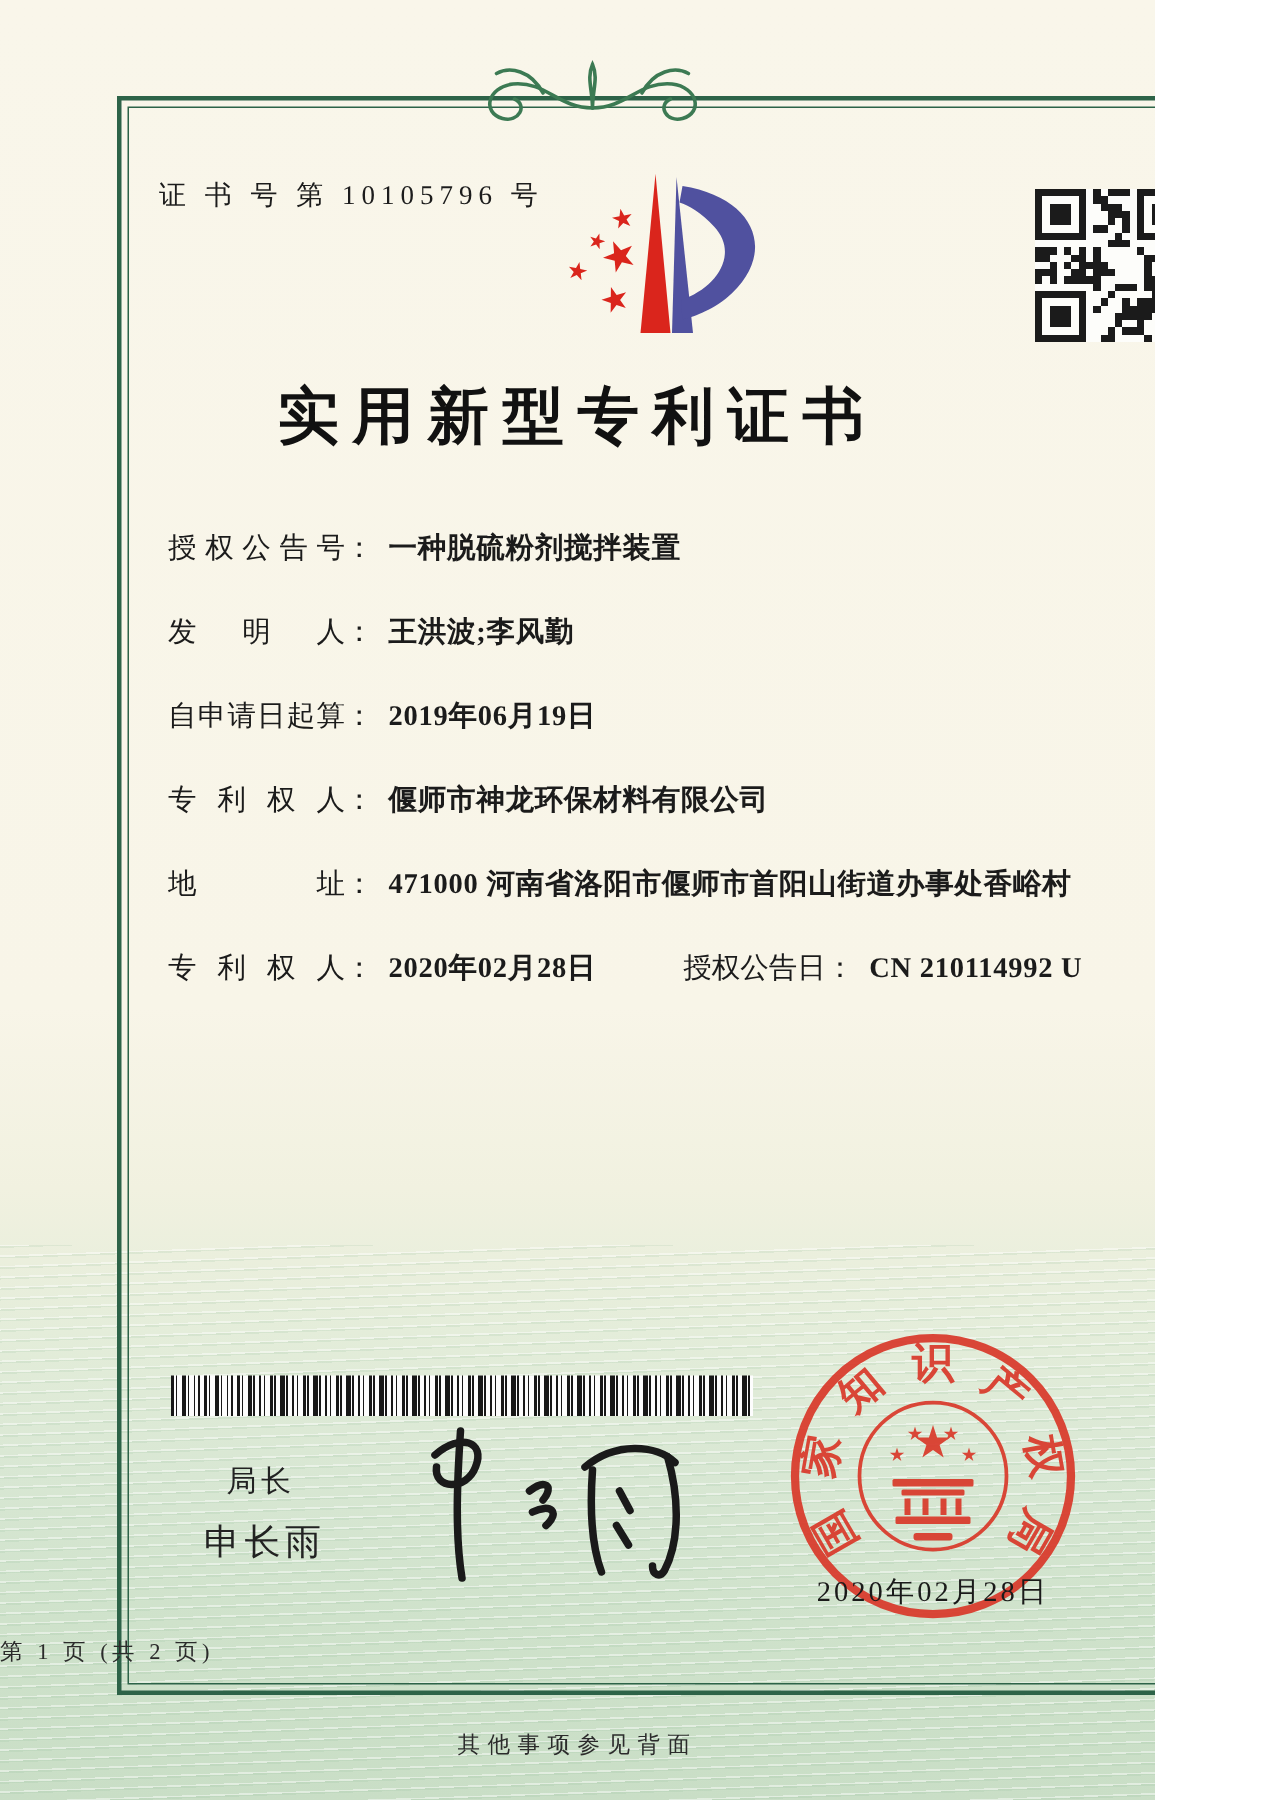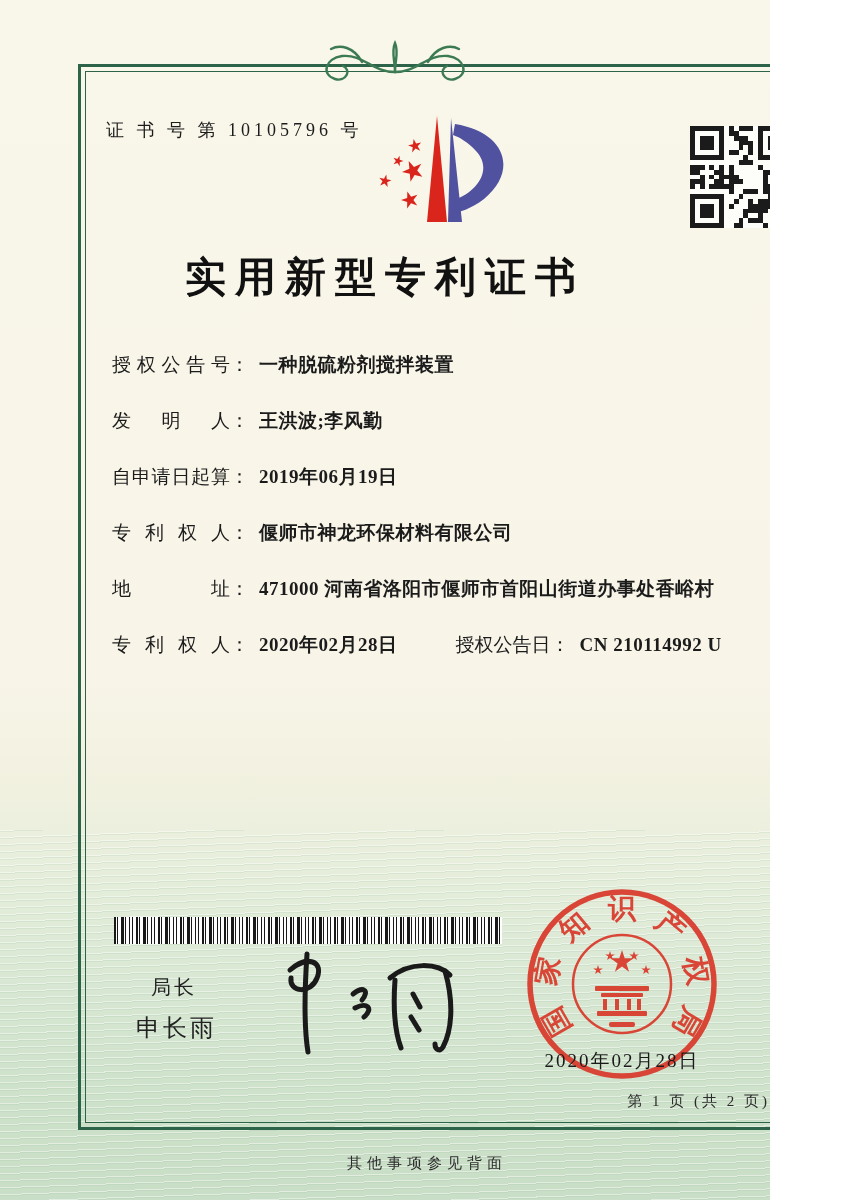--- a/index.html
+++ b/index.html
@@ -28,22 +28,22 @@
     color:#1d1d1d;text-align:justify;}
   .paras p{margin:0;text-indent:2em;}
   .barcode{position:absolute;left:114px;top:917px;width:388px;height:27px;
     background:repeating-linear-gradient(90deg,#181818 0 2px,#fdfdfd 2px 3px,#181818 3px 4px,#fdfdfd 4px 7px,#181818 7px 10px,#fdfdfd 10px 11px,#181818 11px 12px,#fdfdfd 12px 15px,#181818 15px 16px,#fdfdfd 16px 18px,#181818 18px 19px,#fdfdfd 19px 22px);}
   .officer-title{position:absolute;left:128px;top:974px;font-size:20px;letter-spacing:3px;color:#222;margin-left:23px;}
   .officer-name{position:absolute;left:136px;top:1012px;font-size:24px;letter-spacing:3px;color:#222;}
   .signature{position:absolute;left:245px;top:942px;width:235px;height:120px;}
   .seal{position:absolute;left:520px;top:882px;width:204px;height:204px;opacity:.93;}
   .seal-date{position:absolute;left:522px;top:1048px;width:200px;text-align:center;
     font-size:19px;letter-spacing:2px;color:#1a1a1a;}
-  .page-num{position:absolute;left:0;top:1092px;width:100%;text-align:right;font-size:15px;letter-spacing:3px;color:#2b2b2b;}
-  .back-note{position:absolute;left:0;top:1154px;width:100%;text-align:center;font-size:15px;letter-spacing:5px;color:#2b2b2b;margin-left:42px;}
+  .page-num{position:absolute;left:0;top:1092px;width:100%;text-align:left;font-size:15px;letter-spacing:3px;color:#2b2b2b;}
+  .back-note{position:absolute;left:0;top:1154px;width:100%;text-align:center;font-size:15px;letter-spacing:5px;color:#2b2b2b;}
   .ornament{position:absolute;left:300px;top:38px;width:190px;height:62px;}
 </style>
 </head>
 <body>
 
 <div id="page">
 
   <div class="waves"></div>
 
   <div class="frame">

